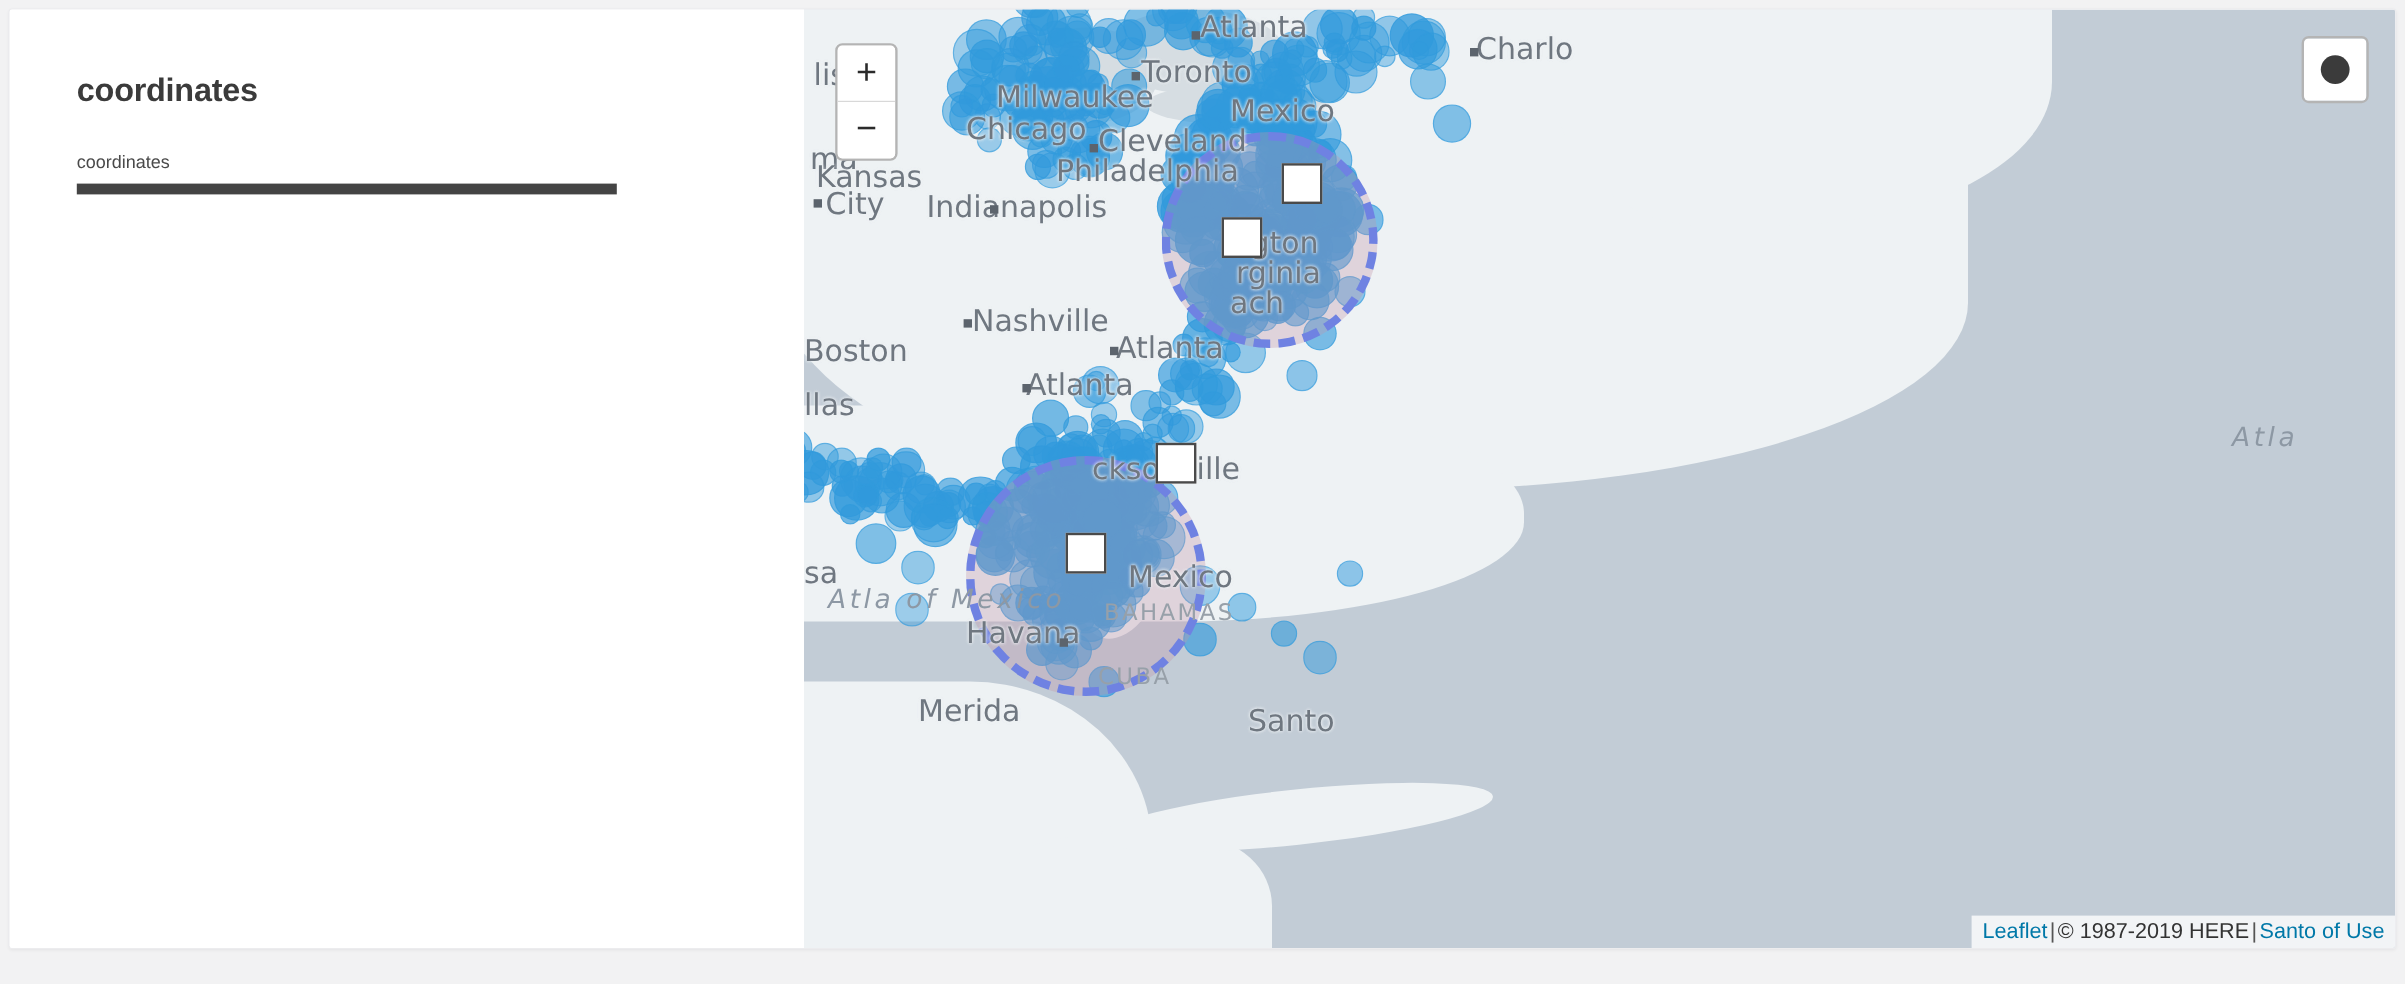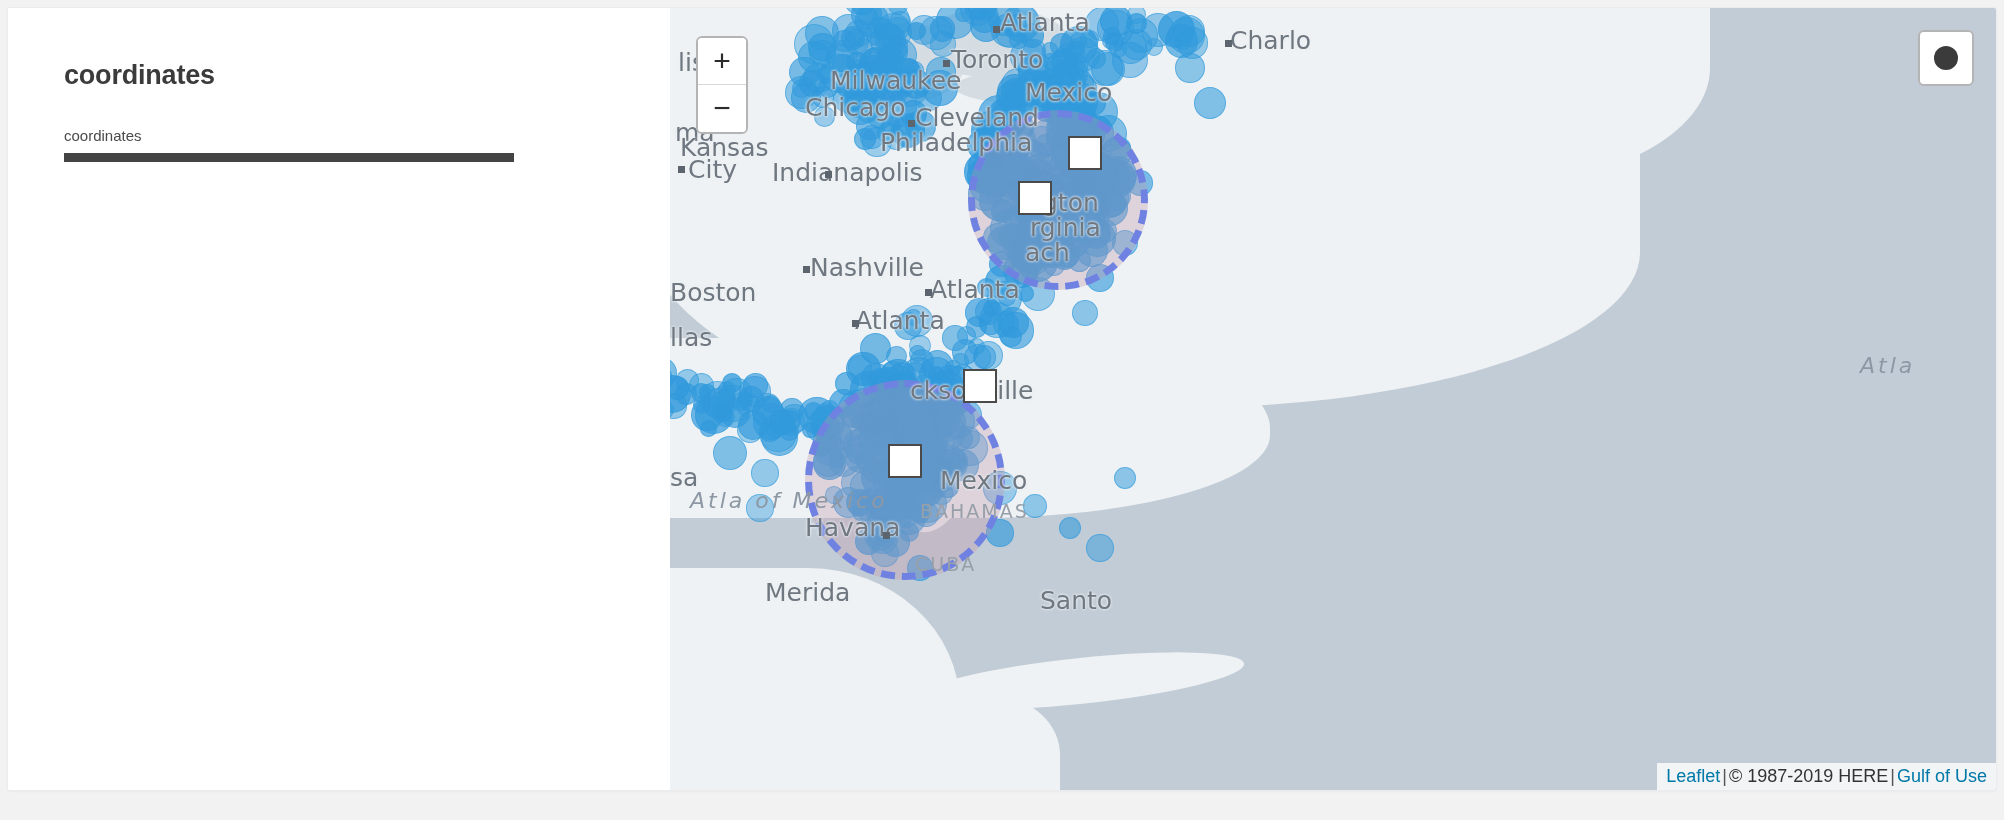--- a/index.html
+++ b/index.html
@@ -1039,17 +1039,17 @@
       <div class="drawbar">
         <div class="draw-group">
           <div class="draw-btn">
             <span class="dot-glyph"></span>
           </div>
         </div>
 
       </div>
 
       <div class="attrib">
-        <a>Leaflet</a><span class="sep">|</span><span>© 1987-2019 HERE</span><span class="sep">|</span><a>Gulf of Use</a>
+        <a>Leaflet</a><span class="sep">|</span><span>© 1987-2019 HERE</span><span class="sep">|</span><a>Santo of Use</a>
       </div>
     </div>
   </div>
 </div>
 
 </body></html>

